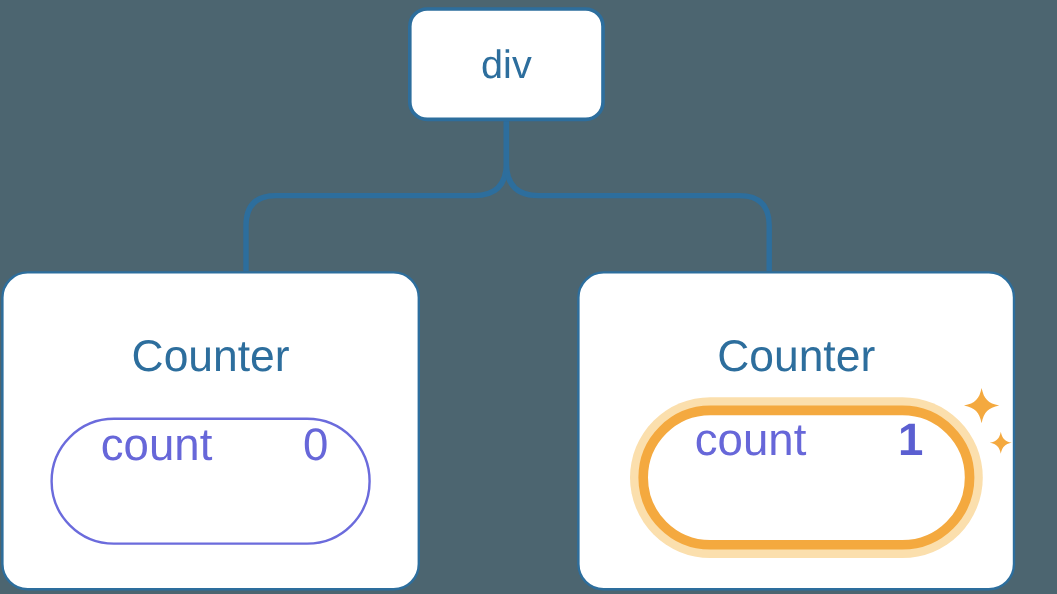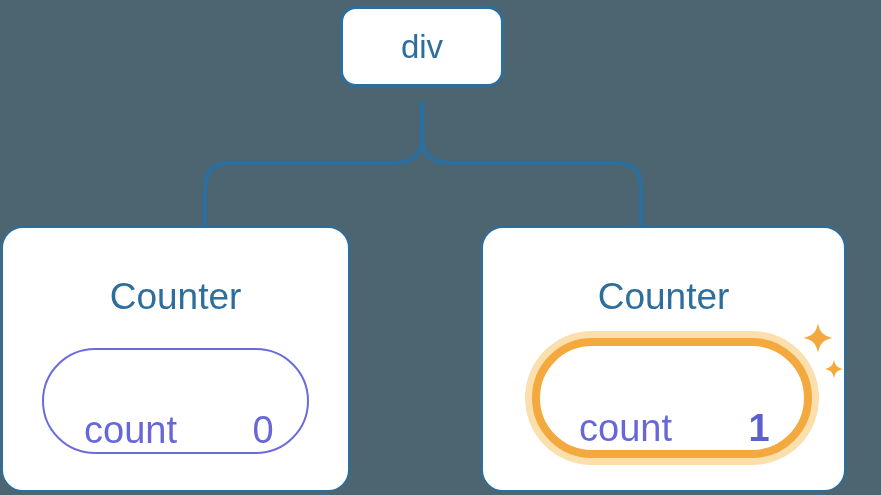--- a/index.html
+++ b/index.html
@@ -23,21 +23,21 @@
   }
   .connector {
     fill: none;
     stroke: var(--node-blue, #2D6E9D);
     stroke-width: 4.5;
   }
   
   .root-node {
     position: absolute;
     left: 340px; top: 6px;
-    width: 164px; height: 81px;
+    width: 164px; height: 95px;
     background: var(--card-background, #fff);
     border: 3px solid var(--node-blue, #2D6E9D);
     border-radius: 16px;
     display: flex; align-items: center; justify-content: center;
     font-size: 33px;
     color: var(--text-blue, #2D6E9D);
   }
   
   .card {
     position: absolute;
@@ -51,21 +51,21 @@
     position: absolute;
     left: 0; right: 0; top: 48px;
     text-align: center;
     font-size: 37px;
     color: var(--text-blue, #2D6E9D);
   }
   
   .pill {
     position: absolute;
     display: flex;
-    align-items: flex-end;
+    align-items: flex-start;
     background: var(--card-background, #fff);
   }
   .seg {
     display: flex; align-items: center; justify-content: center;
     font-size: 38px;
     color: var(--state-purple, #6767D9);
   }
   .pill.normal {
     left: 39px; top: 120px;
     width: 267px; height: 106px;

